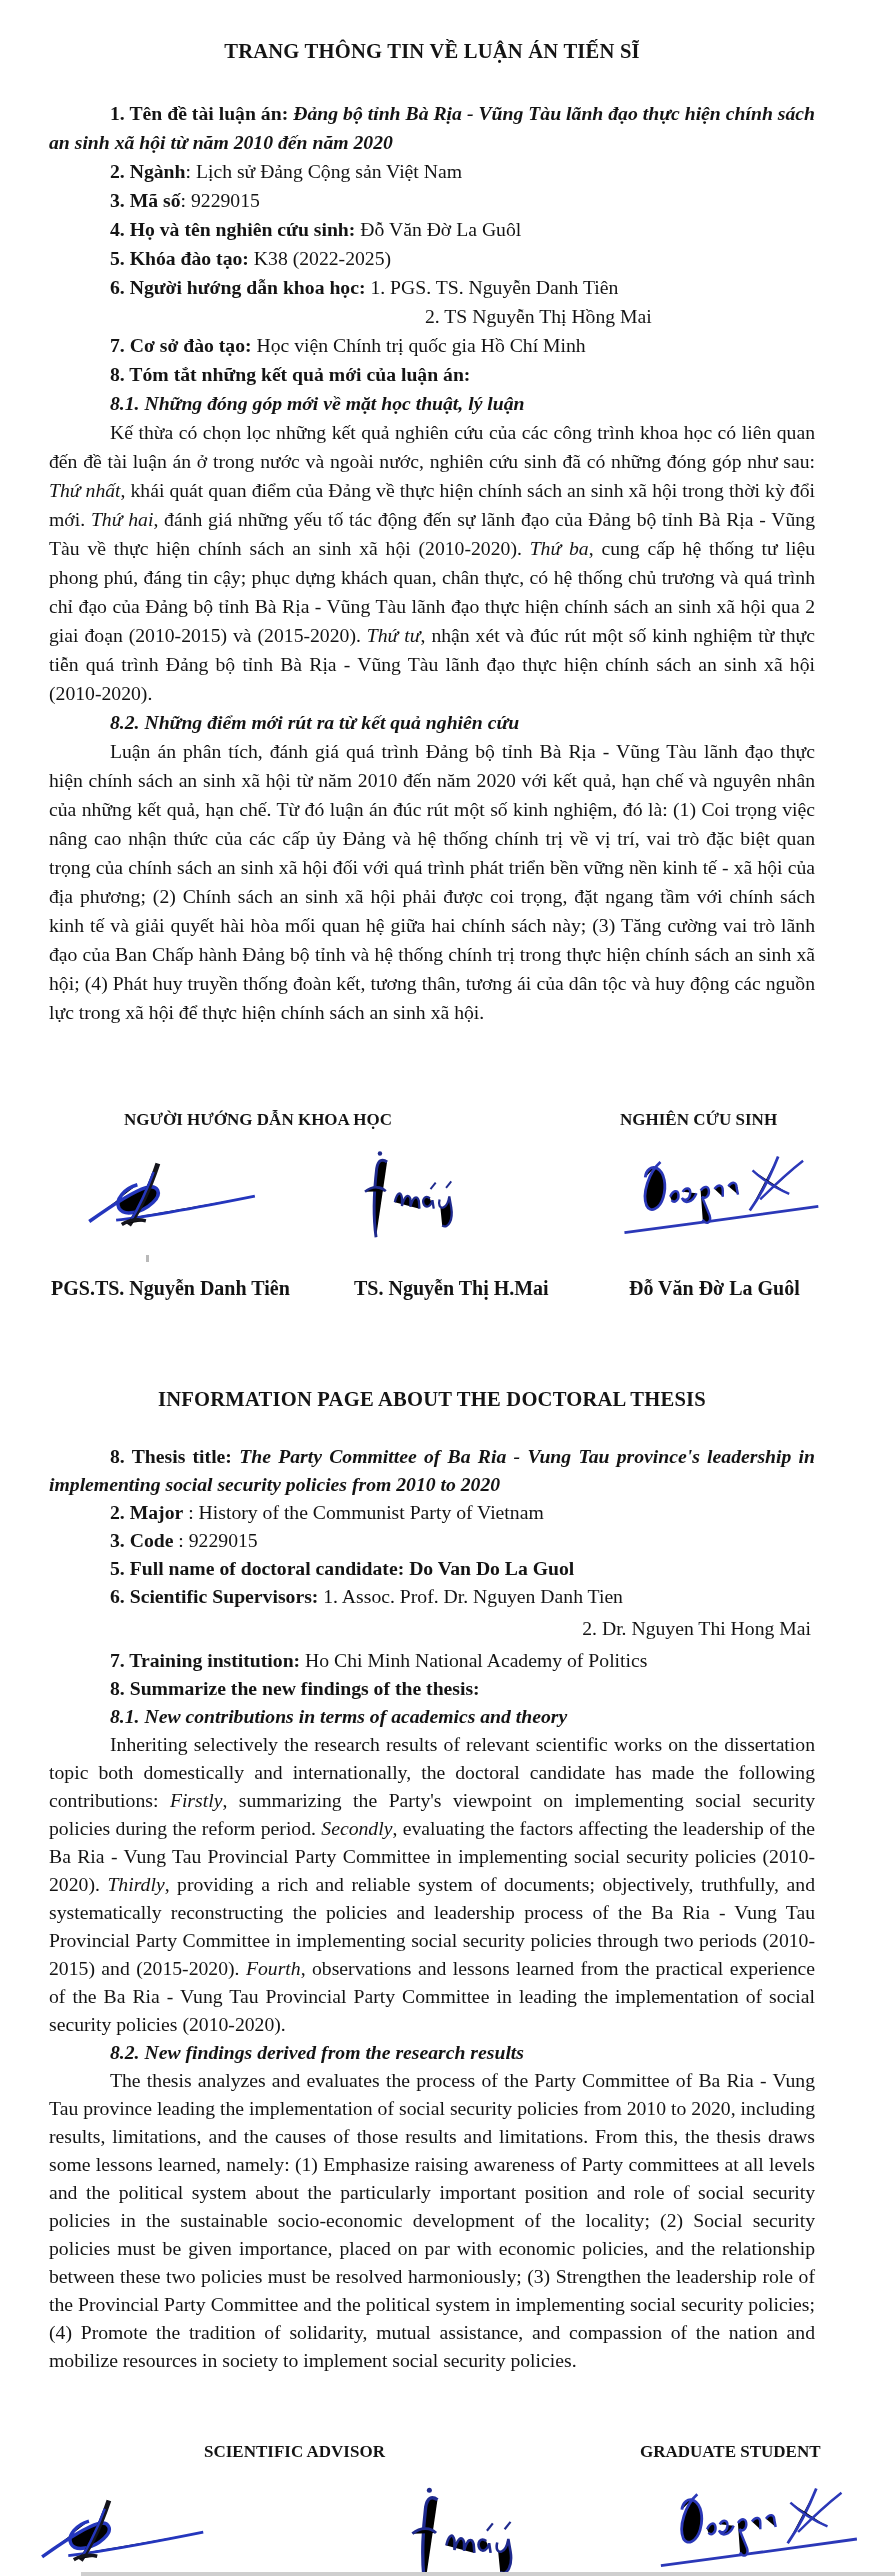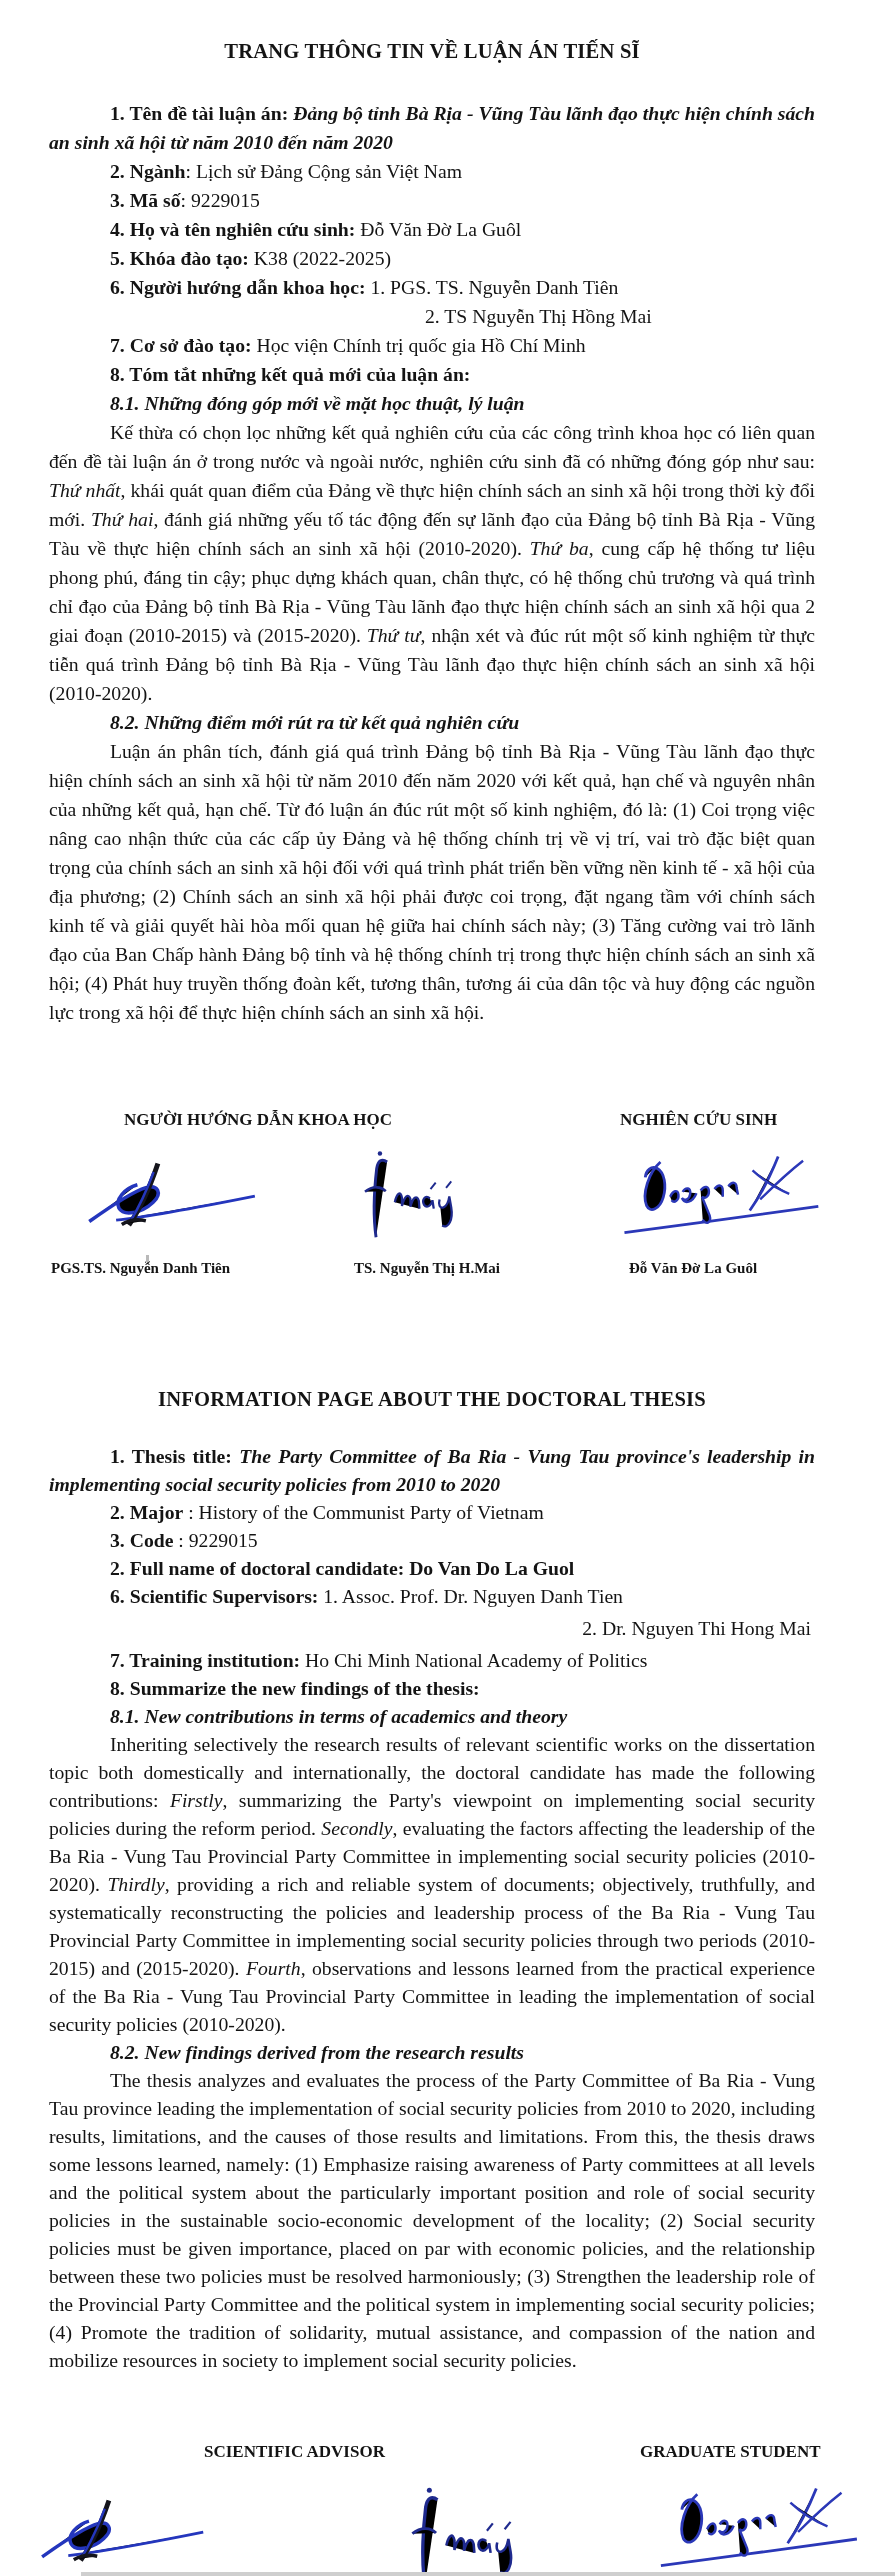--- a/index.html
+++ b/index.html
@@ -24,21 +24,21 @@
   p.sub-vn{margin:0;text-indent:376px;text-align:left;}
   p.sub-en{margin:4px;text-indent:321px;text-align:right;}
   .b{font-weight:bold;}
   .bi{font-weight:bold;font-style:italic;}
   p.heading-sub{margin:0;text-indent:61px;font-weight:bold;font-style:italic;text-align:left;}
   
   .sign-block{position:absolute;left:0;width:895px;}
   .sign-vn{top:1110px;height:215px;}
   .sign-en{top:2442px;height:143px;}
   .sign-head{position:absolute;top:0;font-weight:bold;font-size:17px;white-space:nowrap;}
-  .sign-name{position:absolute;top:150px;font-weight:bold;font-size:15px;white-space:nowrap;}
+  .sign-name{position:absolute;top:167px;font-weight:bold;font-size:20px;white-space:nowrap;}
   .sig{position:absolute;}
   .scan-edge{position:absolute;left:81px;bottom:0;width:815px;height:3.6px;background:#cfcfcf;}
   .scan-dot{position:absolute;left:146px;top:1255px;width:2.7px;height:7.2px;background:#b9b9b9;}
 </style>
 </head>
 <body>
 
 <div class="page">
 
   <svg width="0" height="0" style="position:absolute" aria-hidden="true">
@@ -110,24 +110,24 @@
     <span class="sign-name" style="left:51px">PGS.TS. Nguyễn Danh Tiên</span>
     <span class="sign-name" style="left:354px">TS. Nguyễn Thị H.Mai</span>
     <span class="sign-name" style="left:629px">Đỗ Văn Đờ La Guôl</span>
   </div>
 
   <span class="scan-dot"></span>
 
   <div class="section en">
     <h1 class="doc-title">INFORMATION PAGE ABOUT THE DOCTORAL THESIS</h1>
 
-    <p class="item"><span class="b">1. Thesis title:</span> <span class="bi">The Party Committee of Ba Ria - Vung Tau province's leadership in implementing social security policies from 2010 to 2020</span></p>
+    <p class="item"><span class="b">8. Thesis title:</span> <span class="bi">The Party Committee of Ba Ria - Vung Tau province's leadership in implementing social security policies from 2010 to 2020</span></p>
     <p class="item"><span class="b">2. Major</span><span> : History of the Communist Party of Vietnam</span></p>
     <p class="item"><span class="b">3. Code</span><span> : 9229015</span></p>
-    <p class="item"><span class="b">2. Full name of doctoral candidate:</span> <span class="b">Do Van Do La Guol</span></p>
+    <p class="item"><span class="b">5. Full name of doctoral candidate:</span> <span class="b">Do Van Do La Guol</span></p>
     <p class="item"><span class="b">6. Scientific Supervisors:</span> <span>1. Assoc. Prof. Dr. Nguyen Danh Tien</span></p>
     <p class="sub-en"><span>2. Dr. Nguyen Thi Hong Mai</span></p>
     <p class="item"><span class="b">7. Training institution:</span> <span>Ho Chi Minh National Academy of Politics</span></p>
     <p class="item"><span class="b">8. Summarize the new findings of the thesis:</span></p>
 
     <p class="heading-sub">8.1. New contributions in terms of academics and theory</p>
     <p class="para"><span>Inheriting selectively the research results of relevant scientific works on the dissertation topic both domestically and internationally, the doctoral candidate has made the following contributions: </span><i>Firstly</i><span>, summarizing the Party's viewpoint on implementing social security policies during the reform period. </span><i>Secondly</i><span>, evaluating the factors affecting the leadership of the Ba Ria - Vung Tau Provincial Party Committee in implementing social security policies (2010-2020). </span><i>Thirdly</i><span>, providing a rich and reliable system of documents; objectively, truthfully, and systematically reconstructing the policies and leadership process of the Ba Ria - Vung Tau Provincial Party Committee in implementing social security policies through two periods (2010-2015) and (2015-2020). </span><i>Fourth</i><span>, observations and lessons learned from the practical experience of the Ba Ria - Vung Tau Provincial Party Committee in leading the implementation of social security policies (2010-2020).</span></p>
     <p class="heading-sub">8.2. New findings derived from the research results</p>
     <p class="para">The thesis analyzes and evaluates the process of the Party Committee of Ba Ria - Vung Tau province leading the implementation of social security policies from 2010 to 2020, including results, limitations, and the causes of those results and limitations. From this, the thesis draws some lessons learned, namely: (1) Emphasize raising awareness of Party committees at all levels and the political system about the particularly important position and role of social security policies in the sustainable socio-economic development of the locality; (2) Social security policies must be given importance, placed on par with economic policies, and the relationship between these two policies must be resolved harmoniously; (3) Strengthen the leadership role of the Provincial Party Committee and the political system in implementing social security policies; (4) Promote the tradition of solidarity, mutual assistance, and compassion of the nation and mobilize resources in society to implement social security policies.</p>
   </div>

